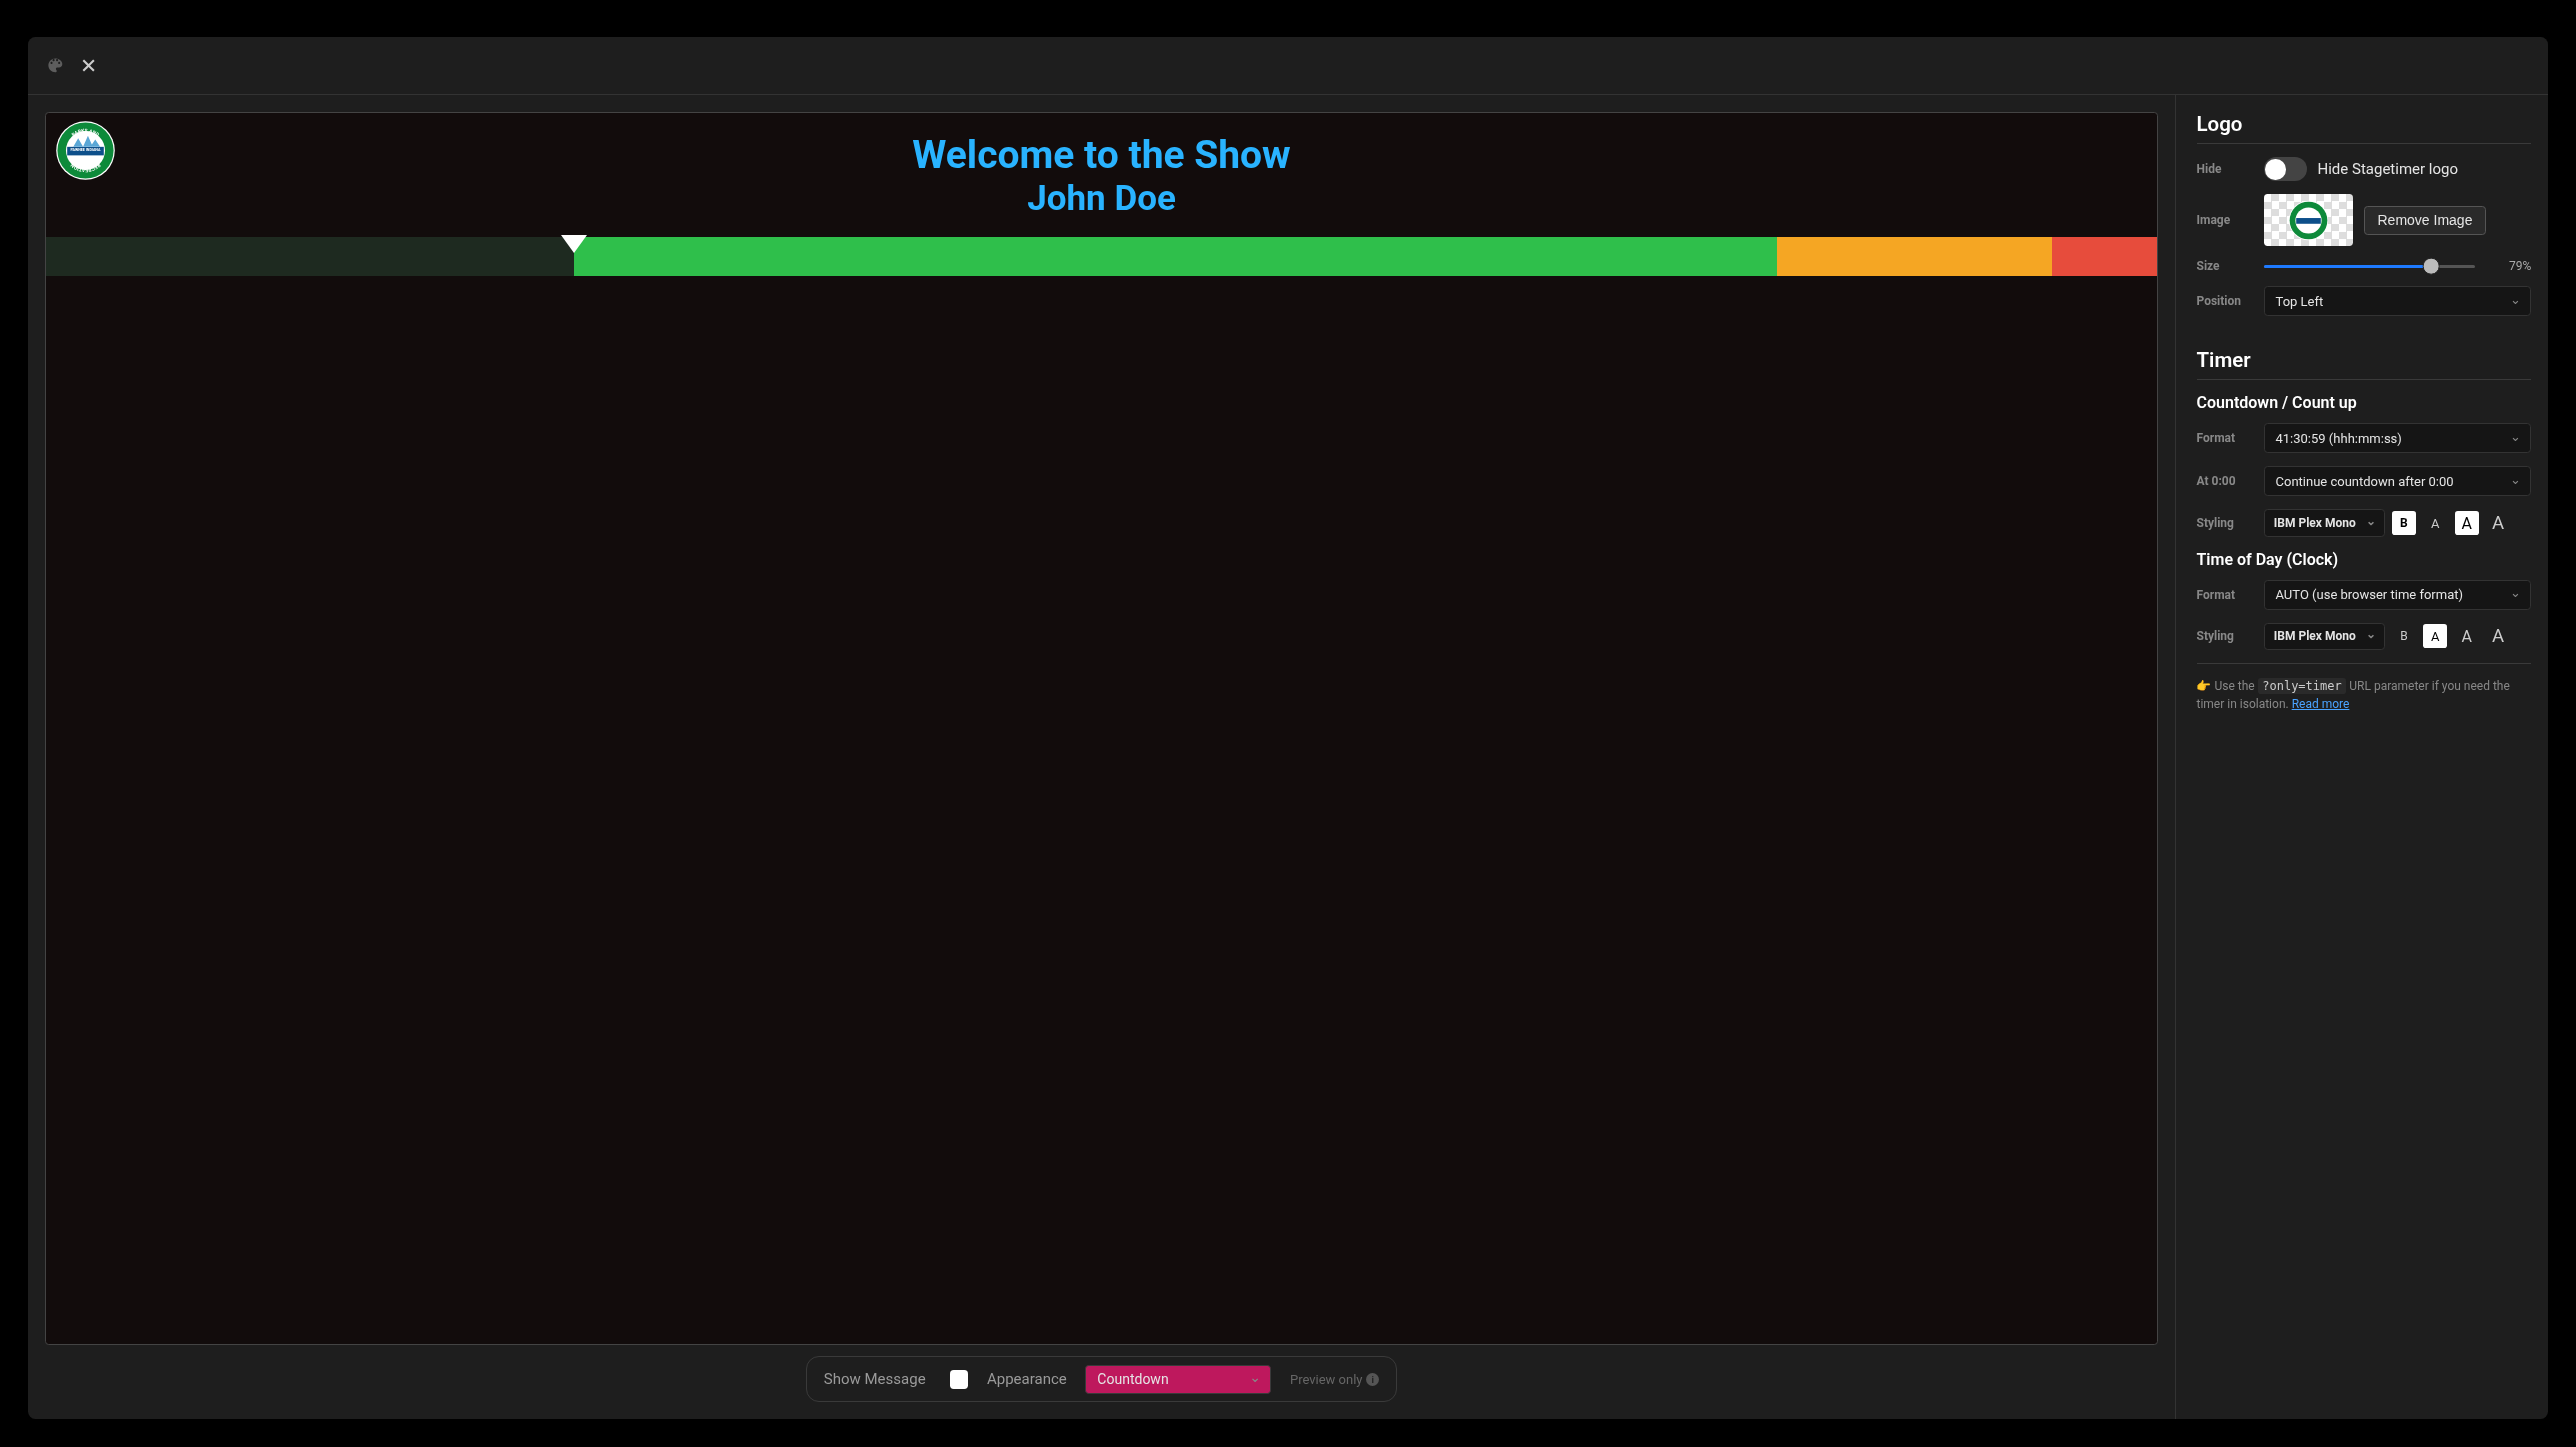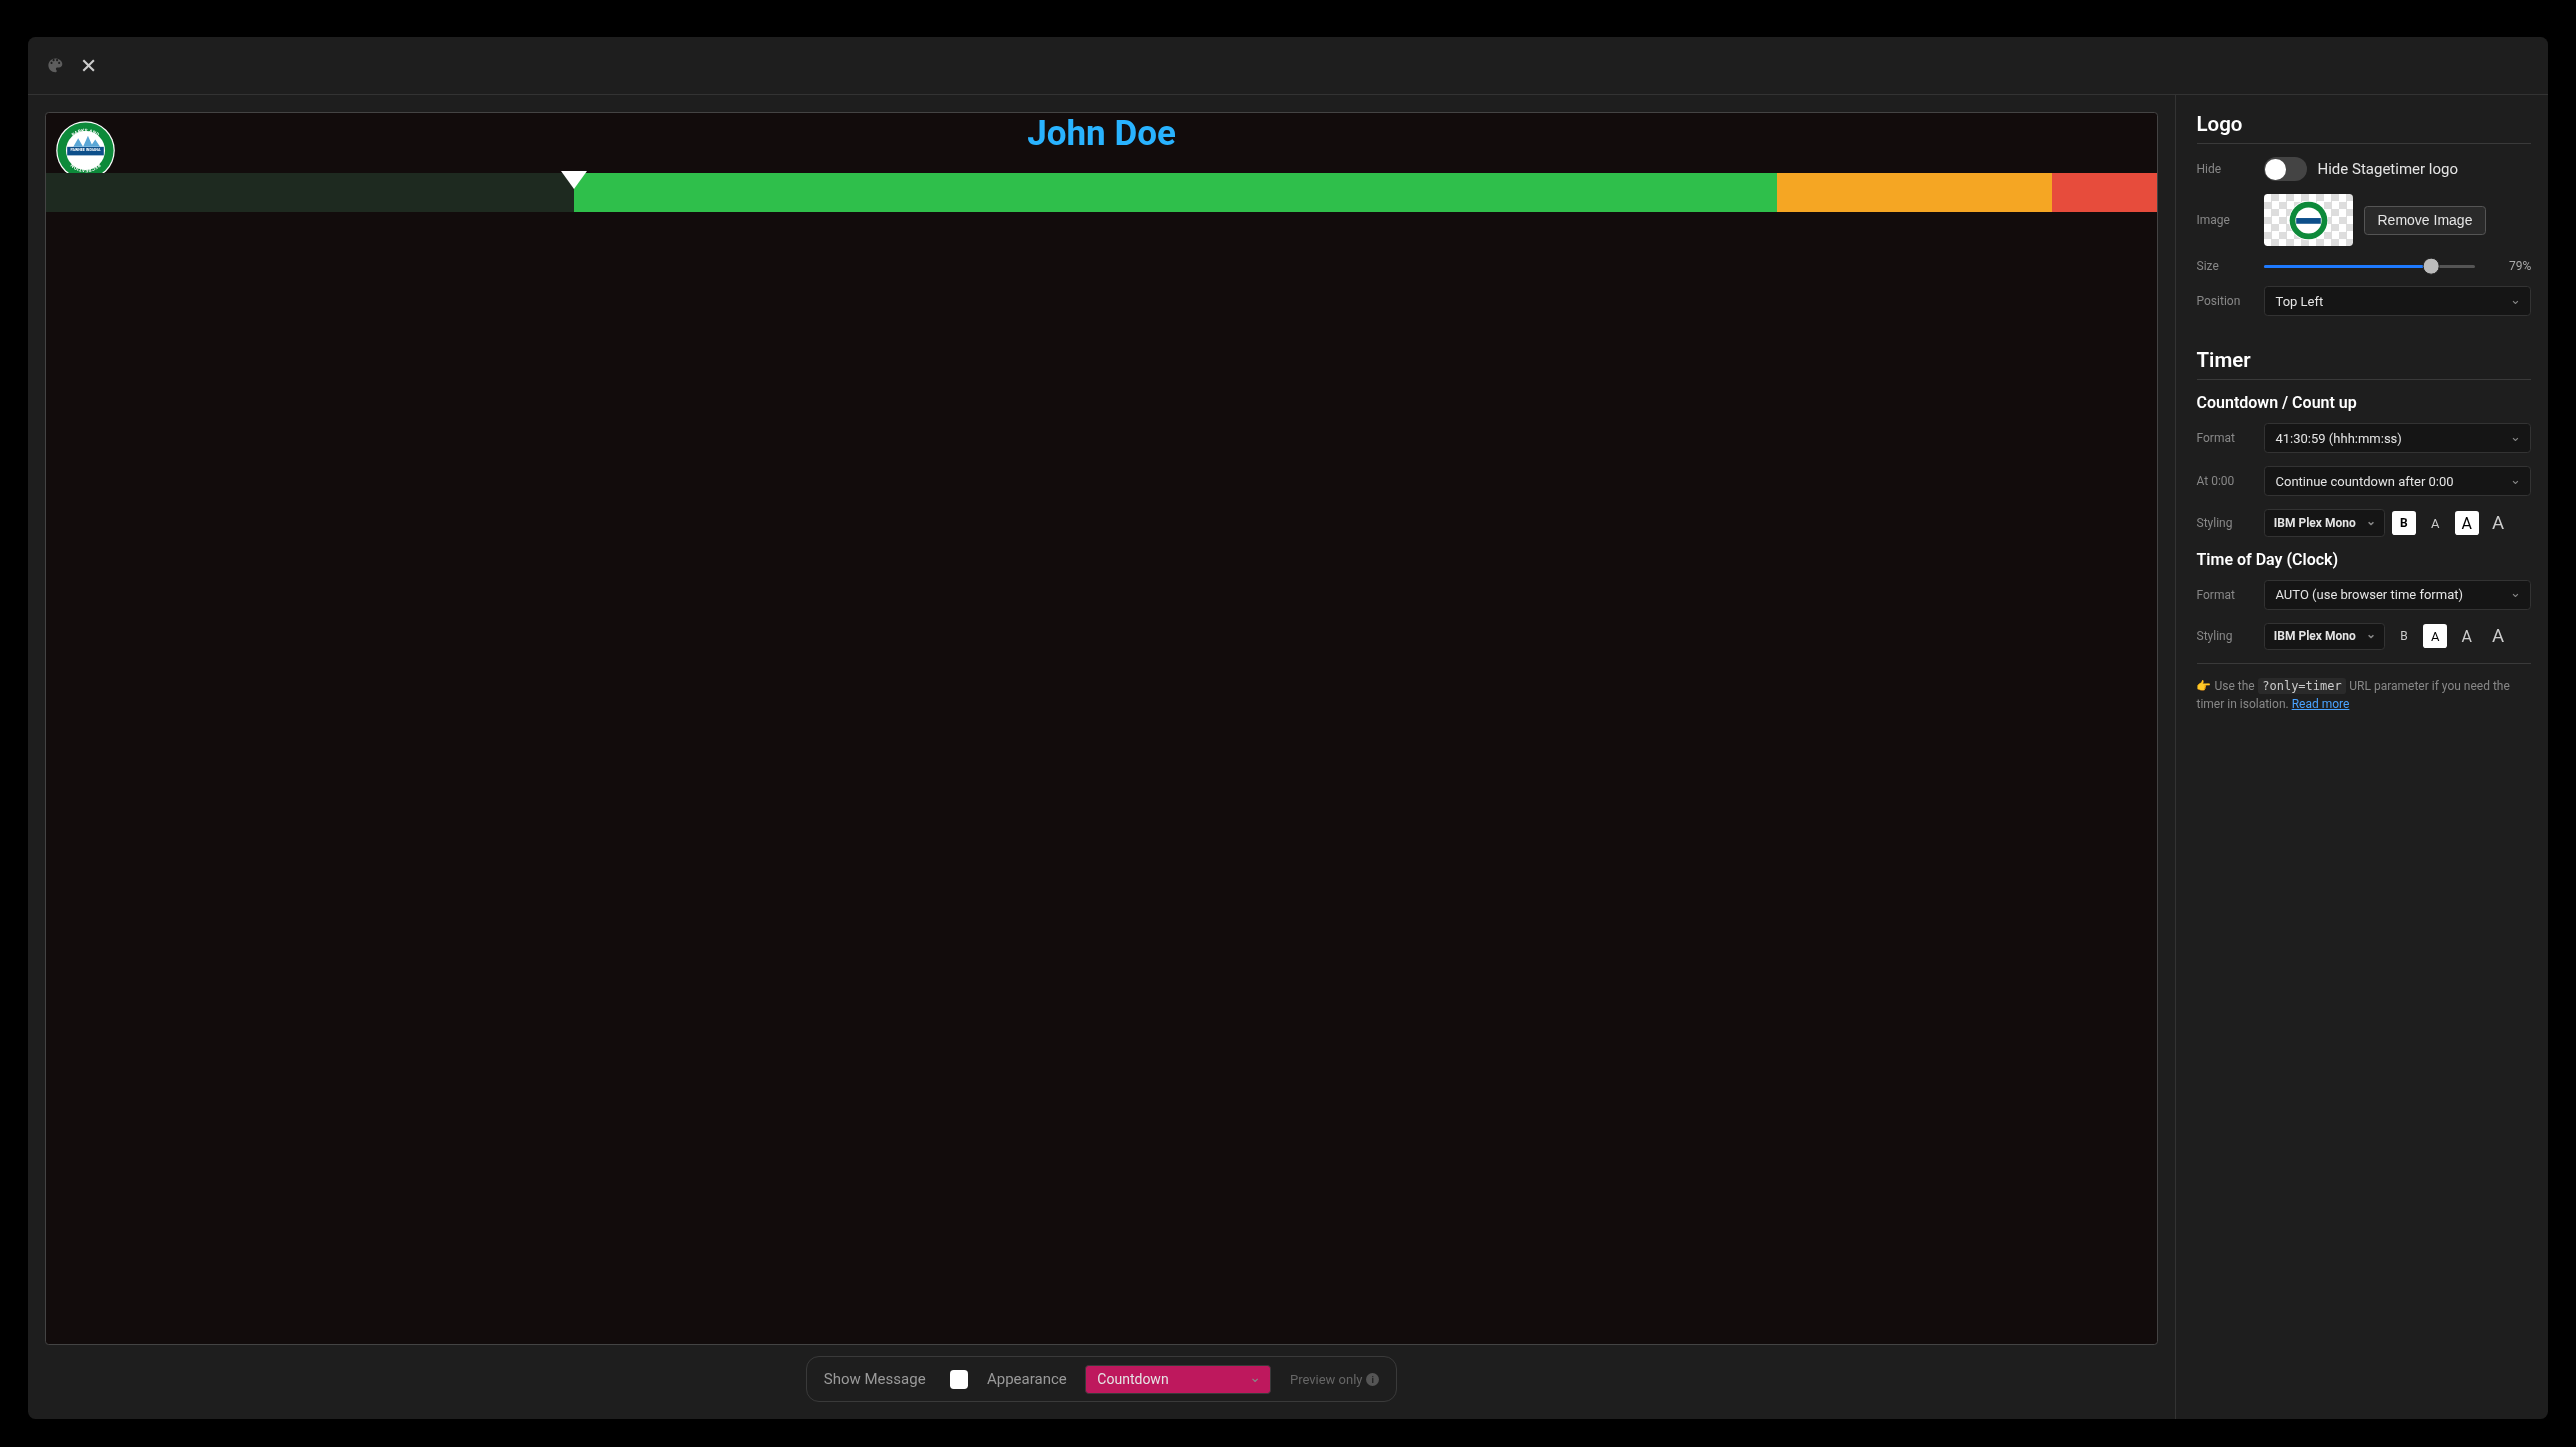--- a/index.html
+++ b/index.html
@@ -164,21 +164,21 @@
   .sidebar hr {
     border: none; border-top: 0.9px solid #3a3a3a;
     margin: 7.4px 0 13px;
   }
   .row {
     display: flex; align-items: center;
     margin-bottom: 13px;
     gap: 11px;
   }
   .row .label {
-    width: 56px; color: #888; font-size: 12px;
+    width: 56px; color: #888; font-size: 12px; font-weight: bold;
   }
   .row .label-wide { width: 56px; }
   .toggle {
     width: 43px; height: 24px; border-radius: 12px;
     background: #444; position: relative; cursor: pointer;
   }
   .toggle .knob {
     position: absolute; top: 1.9px; left: 1.9px;
     width: 20.5px; height: 20.5px; border-radius: 50%;
     background: #fff;
@@ -289,20 +289,21 @@
             <circle cx="50" cy="50" r="32" fill="#fff"></circle>
             <rect x="20" y="44" width="60" height="14" fill="#0d4f8a"></rect>
             <path d="M30 44 L38 30 L46 44 Z M46 44 L54 26 L62 44 Z M58 44 L66 32 L74 44 Z" fill="#5aa7d6"></path>
             <text x="50" y="51" font-size="6" fill="#fff" text-anchor="middle" font-weight="700">PAWNEE INDIANA</text>
             <path id="arcTop" d="M20 50 A30 30 0 0 1 80 50" fill="none"></path>
             <path id="arcBot" d="M80 50 A30 30 0 0 1 20 50" fill="none"></path>
             <text font-size="8" fill="#fff" font-weight="700"><textPath href="#arcTop" startOffset="50%" text-anchor="middle">PARKS AND</textPath></text>
             <text font-size="8" fill="#fff" font-weight="700"><textPath href="#arcBot" startOffset="50%" text-anchor="middle">RECREATION</textPath></text>
           </svg>
         </div>
+        <div class="preview-title">Welcome to the Show</div>
         <div class="preview-speaker">John Doe</div>
         <div class="progress-bar">
           <div class="seg-empty" style="width:25%"></div>
           <div class="seg-green" style="width:57%"></div>
           <div class="seg-orange" style="width:13%"></div>
           <div class="seg-red" style="width:5%"></div>
           <div class="progress-marker" style="left:25%"></div>
         </div>
       </div>
 

